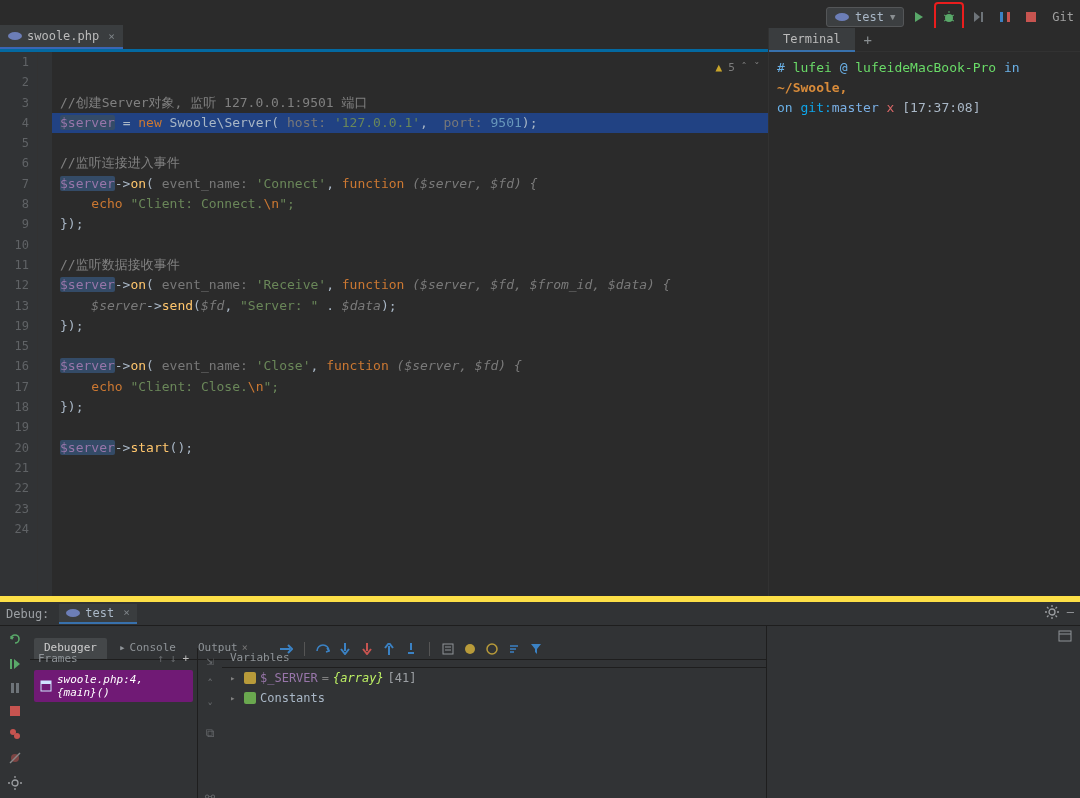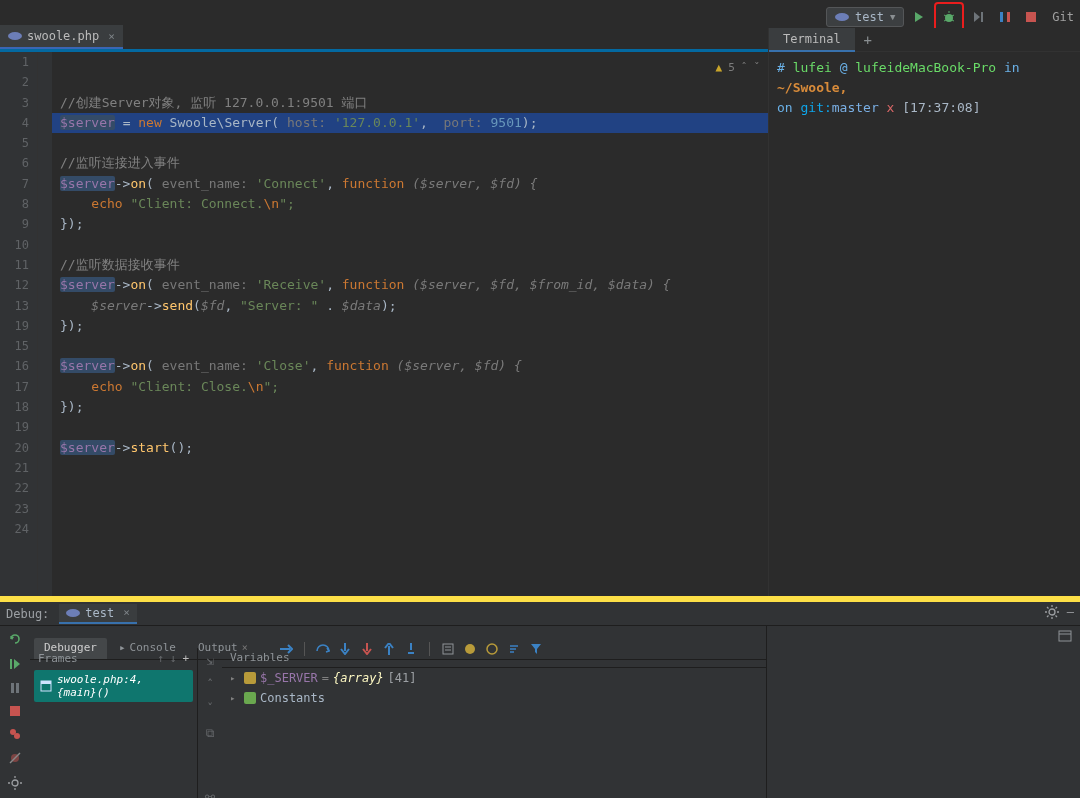--- a/index.html
+++ b/index.html
@@ -86,35 +86,35 @@
 .dbg-tab { padding:3px 10px; background:#444749; color:#cecece; border-radius:2px 2px 0 0; font-size:11px; }
 .dbg-tab.inactive { background:transparent; color:#8f9498; }
 .dbg-tab .cx { color:#777; margin-left:4px; font-size:10px; }
 .dbg-toolbar { display:flex; align-items:center; gap:6px; margin-left:18px; }
 .dbg-toolbar .sep { width:1px; height:14px; background:#555; margin:0 4px; }
 .dbg-toolbar .ti { width:16px; height:16px; display:flex; align-items:center; justify-content:center; }
 
 .frames-col { position:absolute; top:22px; left:0; width:168px; bottom:0; border-right:1px solid #1e1e1e; }
 .col-head { height:20px; display:flex; align-items:center; padding:0 8px; color:#8f9498; font-size:11px; justify-content:space-between; }
 .col-head-icons { display:flex; gap:6px; align-items:center; }
-.frame-item { margin:2px 4px; background:#0f766e; color:#fff; padding:3px 6px; border-radius:2px; display:flex; align-items:center; gap:5px; font-size:11px; }
+.frame-item { margin:2px 4px; background:#701a75; color:#fff; padding:3px 6px; border-radius:2px; display:flex; align-items:center; gap:5px; font-size:11px; }
 .frame-item .fi-ico { width:12px; height:12px; }
 
 .mid-col { position:absolute; top:22px; left:168px; width:24px; bottom:0; display:flex; flex-direction:column; align-items:center; gap:10px; padding-top:6px; }
 .mid-col .mc { color:#66696c; font-size:12px; }
 
 .vars-col { position:absolute; top:22px; left:192px; right:0; bottom:0; }
 .vars-col .col-head { border-bottom:1px solid #1e1e1e; }
 .varrow { display:flex; align-items:center; gap:4px; padding:3px 8px; font-size:12px; }
 .varrow .exp { color:#808080; font-size:9px; width:10px; }
 .var-ico-y { width:12px; height:12px; background:#b89b3a; border-radius:2px; }
 .var-ico-g { width:12px; height:12px; background:#6aa84f; border-radius:2px; }
 .var-name { color:#9876aa; }
 .var-eq { color:#808080; }
-.var-type { color:#fef9c3; font-style:italic; }
+.var-type { color:#bef264; font-style:italic; }
 .var-br { color:#9ca0a4; }
 
 .right-tool { position:absolute; top:24px; right:0; width:314px; bottom:0; border-left:1px solid #1e1e1e; }
 .right-tool .rt-btn { position:absolute; top:4px; right:6px; width:16px; height:16px; }
 
 </style>
 </head>
 <body>
 
 <div class="topbar">

